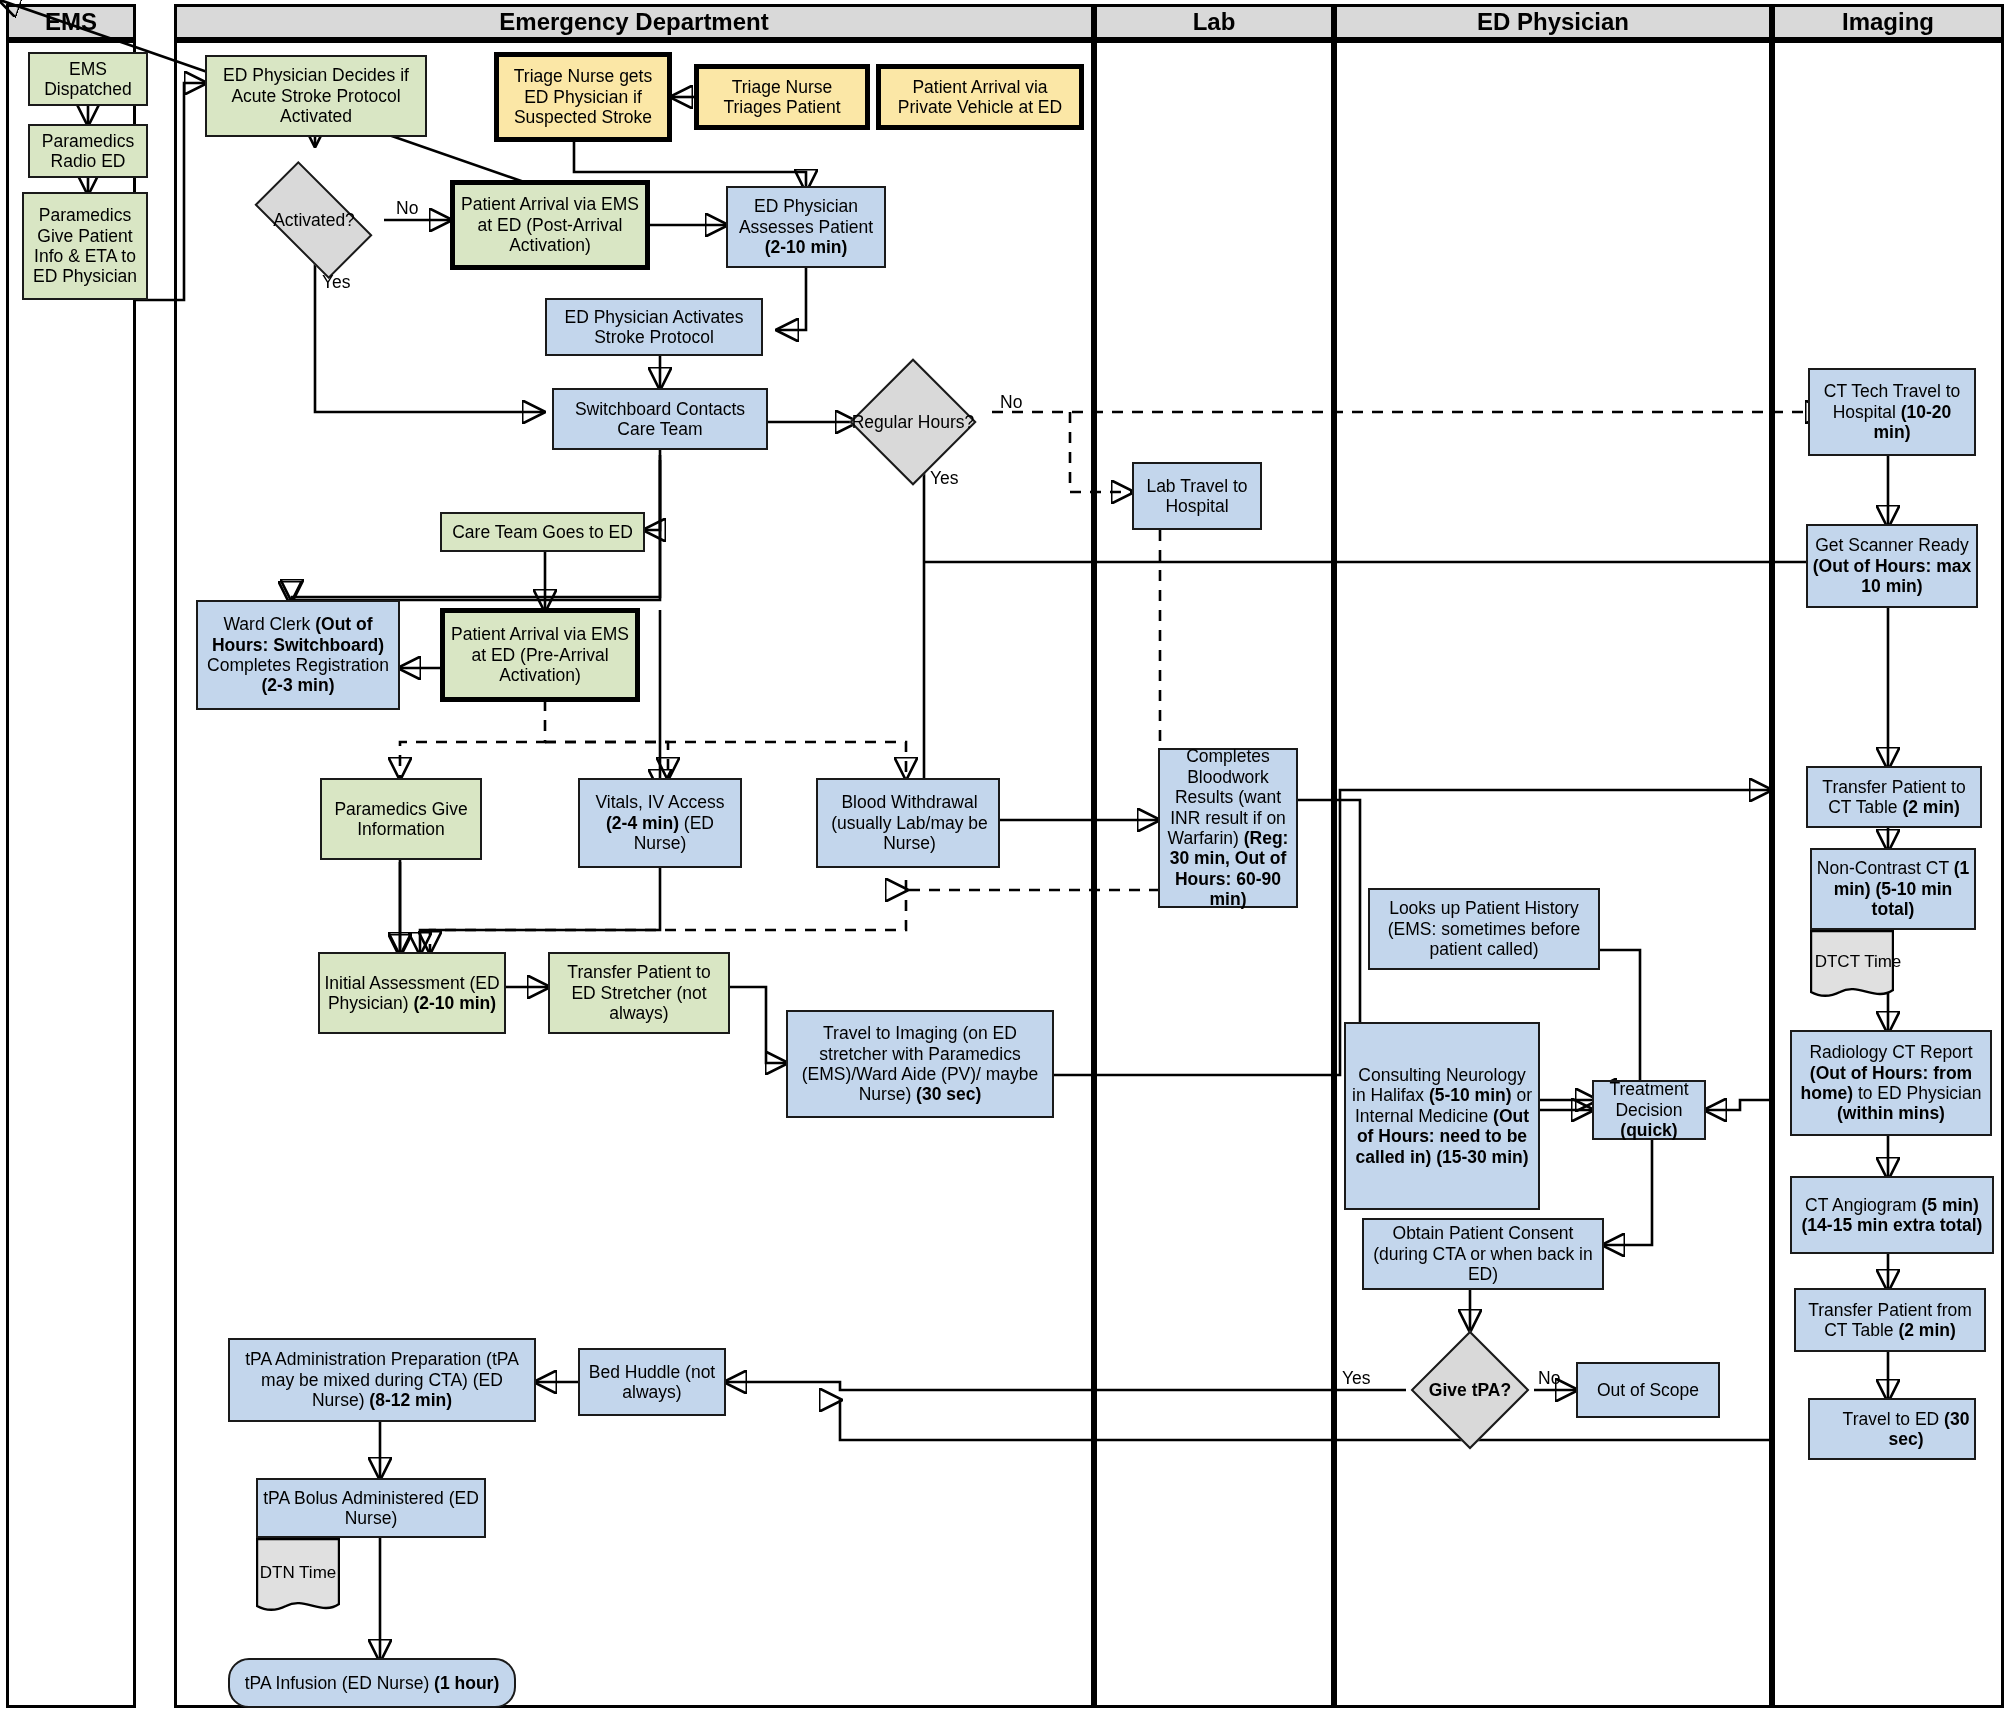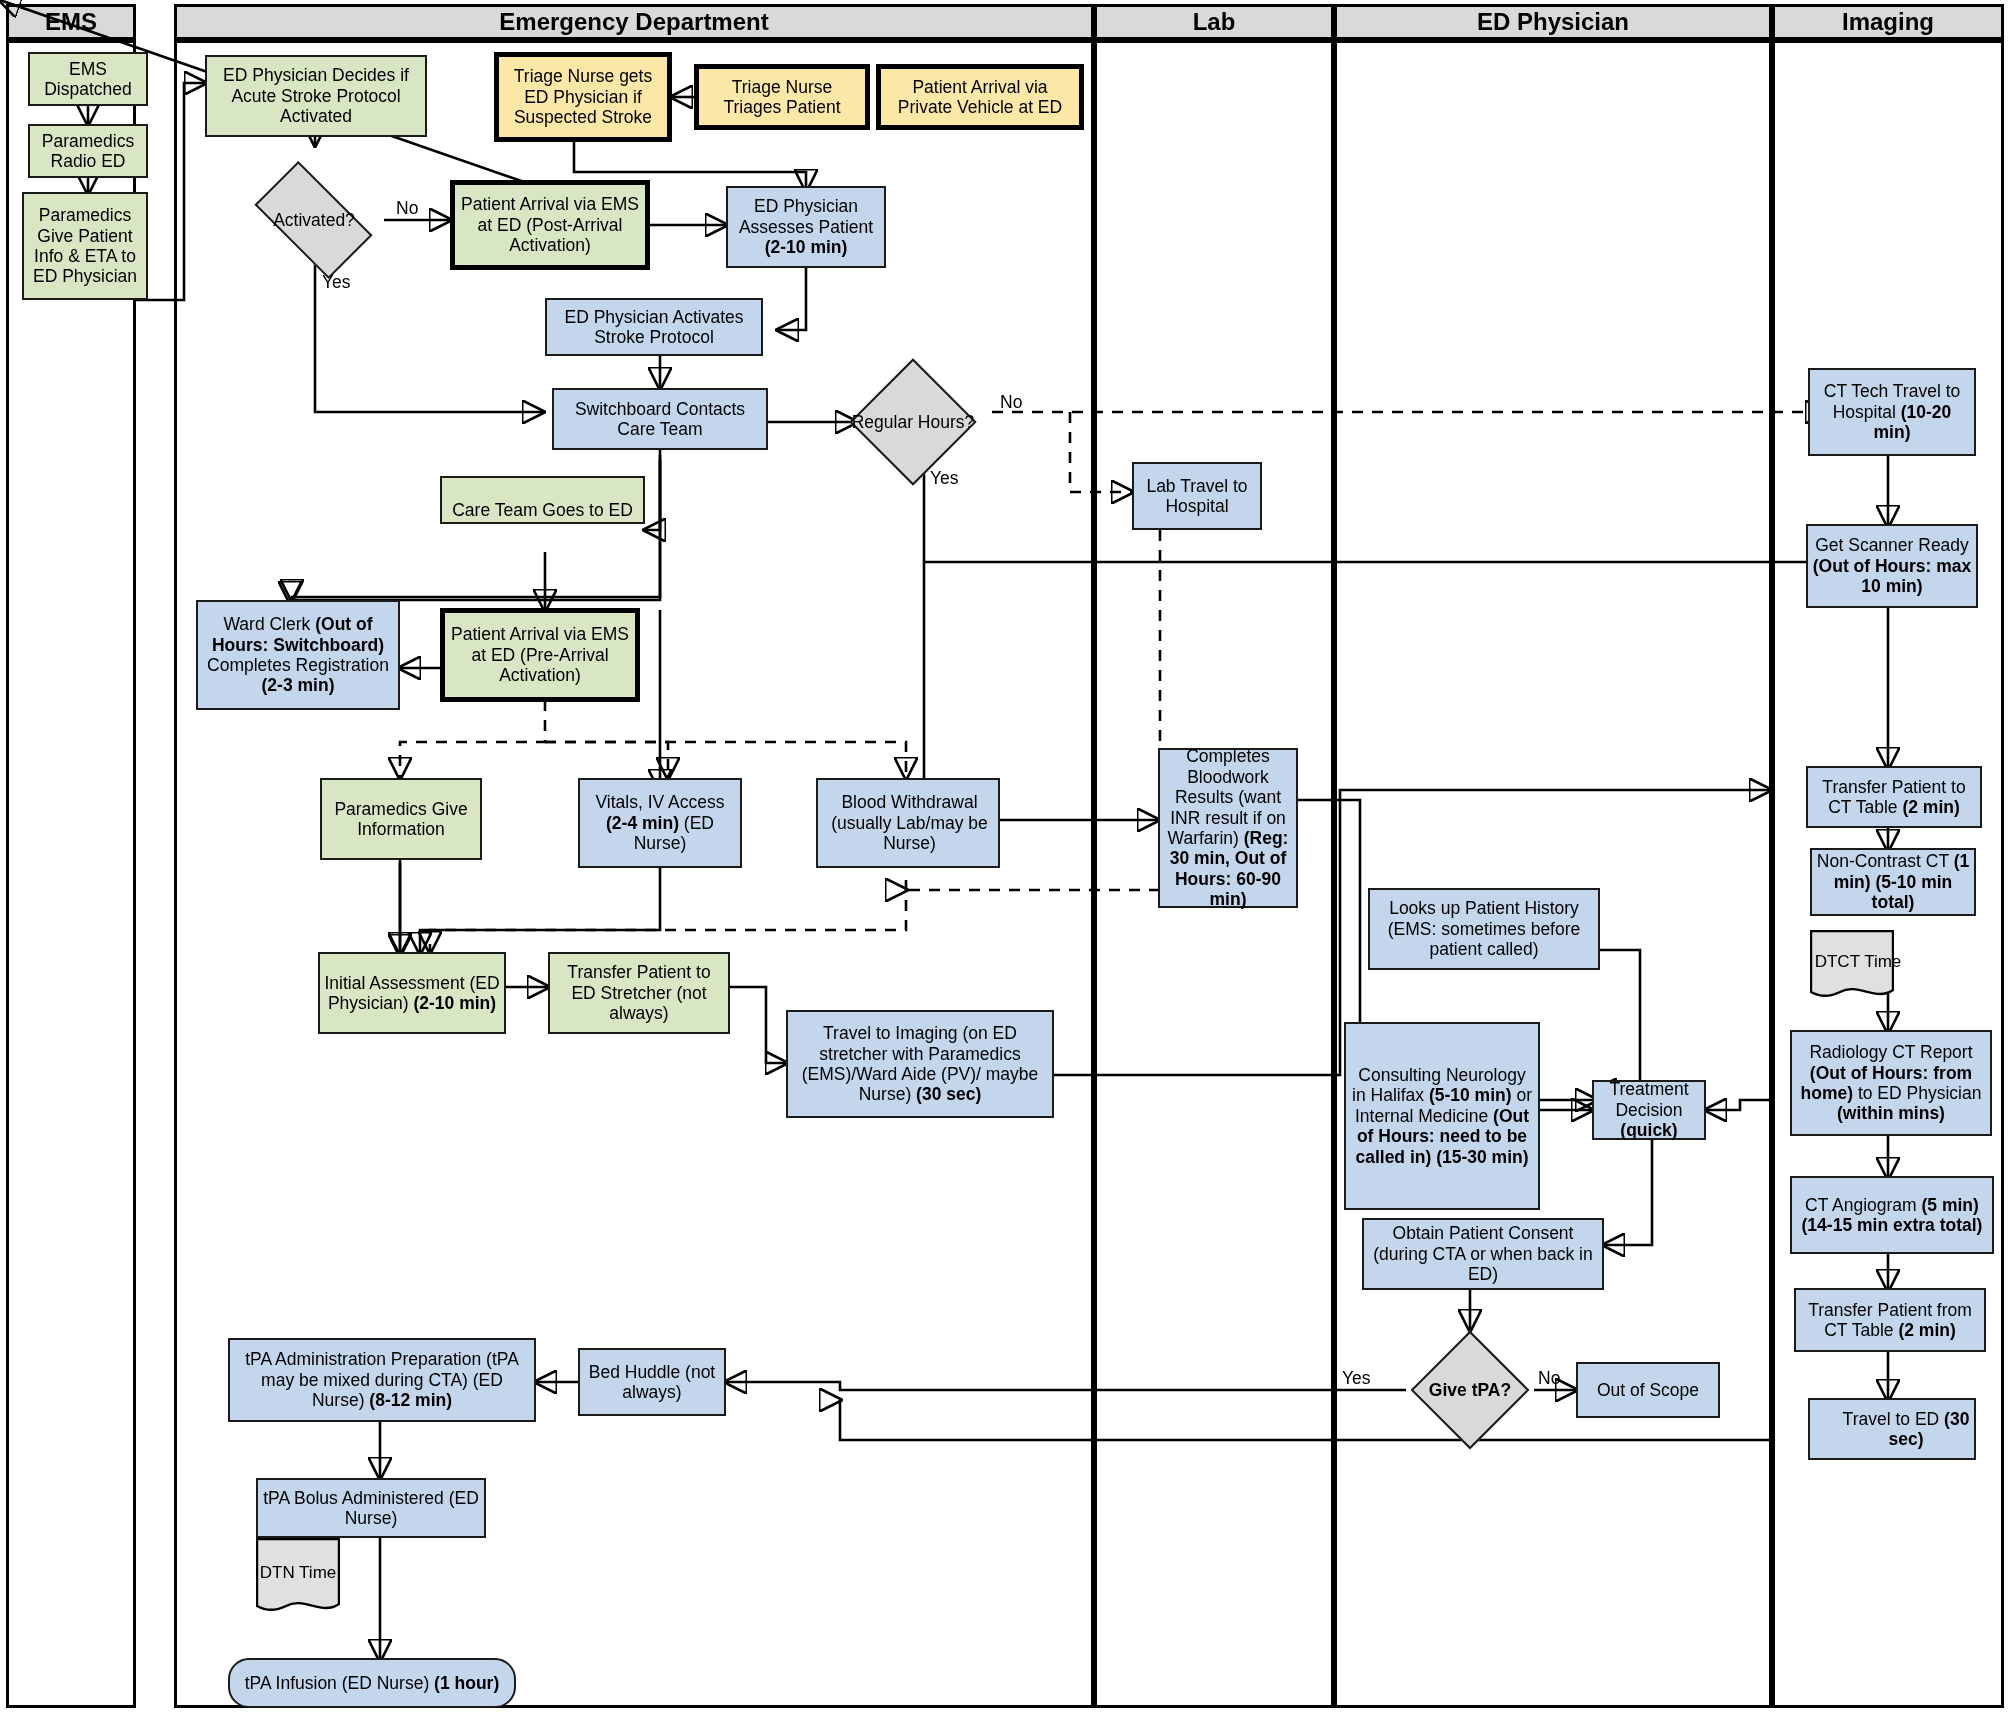--- a/index.html
+++ b/index.html
@@ -237,21 +237,21 @@
 
   <div class="node blue" style="left:552px;top:388px;width:216px;height:62px;">
     <span>Switchboard Contacts Care Team</span>
   </div>
 
   <div class="diamond" style="left:830px;top:358px;width:166px;height:128px;">
     <div class="dshape" style="width:90px;height:90px;left:38px;top:19px;"></div>
     <div class="dtext">Regular Hours?</div>
   </div>
 
-  <div class="node green" style="left:440px;top:476px;width:205px;height:48px;align-items:flex-end;">
+  <div class="node green" style="left:440px;top:512px;width:205px;height:40px;">
     <span>Care Team Goes to ED</span>
   </div>
 
   <div class="node blue" style="left:196px;top:600px;width:204px;height:110px;">
     <span>Ward Clerk <b>(Out of Hours: Switchboard)</b> Completes Registration <b>(2-3 min)</b></span>
   </div>
 
   <div class="node green thick" style="left:440px;top:608px;width:200px;height:94px;">
     <span>Patient Arrival via EMS at ED (Pre-Arrival Activation)</span>
   </div>
@@ -341,21 +341,21 @@
   </div>
 
   <div class="node blue" style="left:1806px;top:524px;width:172px;height:84px;">
     <span>Get Scanner Ready <b>(Out of Hours: max 10 min)</b></span>
   </div>
 
   <div class="node blue" style="left:1806px;top:766px;width:176px;height:62px;">
     <span>Transfer Patient to CT Table <b>(2 min)</b></span>
   </div>
 
-  <div class="node blue" style="left:1810px;top:848px;width:166px;height:68px;">
+  <div class="node blue" style="left:1810px;top:848px;width:166px;height:82px;">
     <span>Non-Contrast CT <b>(1 min) (5-10 min total)</b></span>
   </div>
 
   <div class="docshape" style="left:1810px;top:930px;width:96px;height:72px;">
     <svg width="84" height="72" viewBox="0 0 84 72" xmlns="http://www.w3.org/2000/svg">
       <path d="M1,1 L83,1 L83,60 C66,72 48,52 30,62 C20,67 10,67 1,62 Z" fill="#e0e0e0" stroke="#000" stroke-width="2.4"></path>
     </svg>
     <div class="dgtext">DTCT Time</div>
   </div>
 

